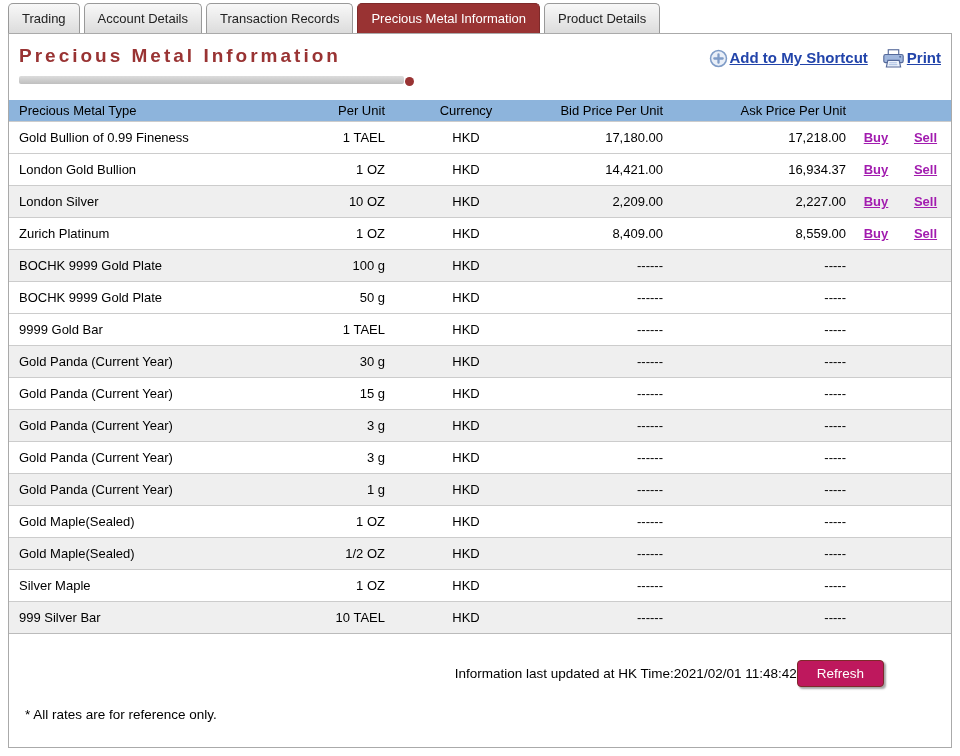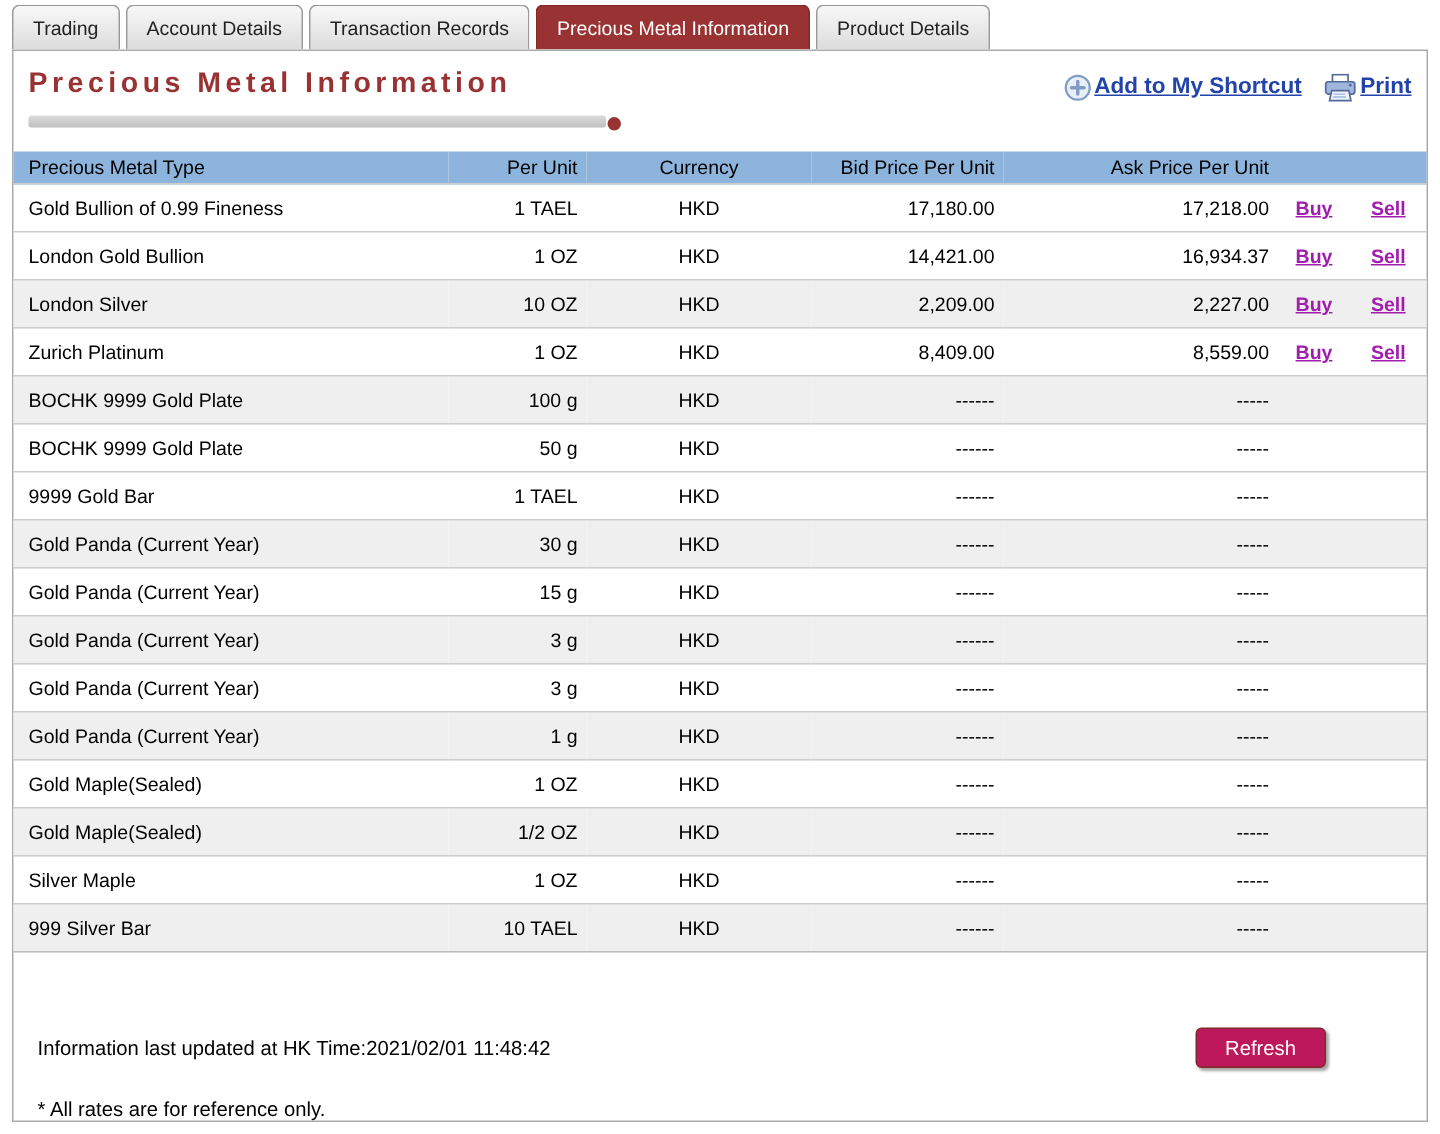--- a/index.html
+++ b/index.html
@@ -41,22 +41,22 @@
   table.metals tbody tr.alt td { background: #efefef; }
   .col-type  { text-align: left;  padding-left: 10px !important; }
   .col-unit  { text-align: right; padding-right: 6px !important; }
   .col-cur   { text-align: center; }
   .col-bid   { text-align: right; padding-right: 6px !important; }
   .col-ask   { text-align: right; padding-right: 6px !important; }
   .col-buy, .col-sell { text-align: center; }
   table.metals a { color: #a21caf; text-decoration: underline; cursor: pointer; font-weight: bold; }
 
   
-  .footer-info { display: flex; justify-content: space-between; align-items: center;
-    padding: 26px 10px 0 16px; font-size: 13.5px; color: #000; margin-top: 24px; }
+  .footer-info { display: flex; justify-content: flex-end; align-items: center;
+    padding: 26px 10px 0 16px; font-size: 13.5px; color: #000; }
   .refresh-btn {
     background: #be185d; color: #fff; font-size: 13.5px; font-family: "Liberation Sans", sans-serif;
     border: 1px solid #7e2a2a; border-radius: 4px; padding: 5px 19px; margin-right: 57px;
     box-shadow: 2px 2px 2px rgba(0,0,0,0.35); cursor: pointer;
   }
   .footer-note { padding: 20px 10px 0 16px; font-size: 13.5px; color: #000; }
 </style>
 </head>
 <body>
 

